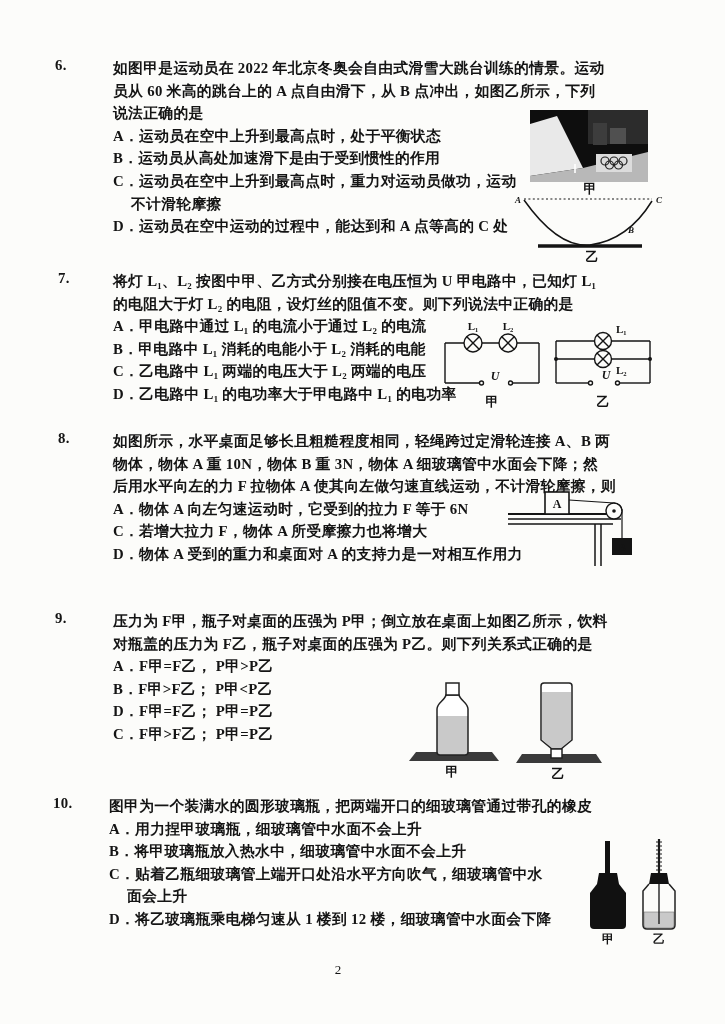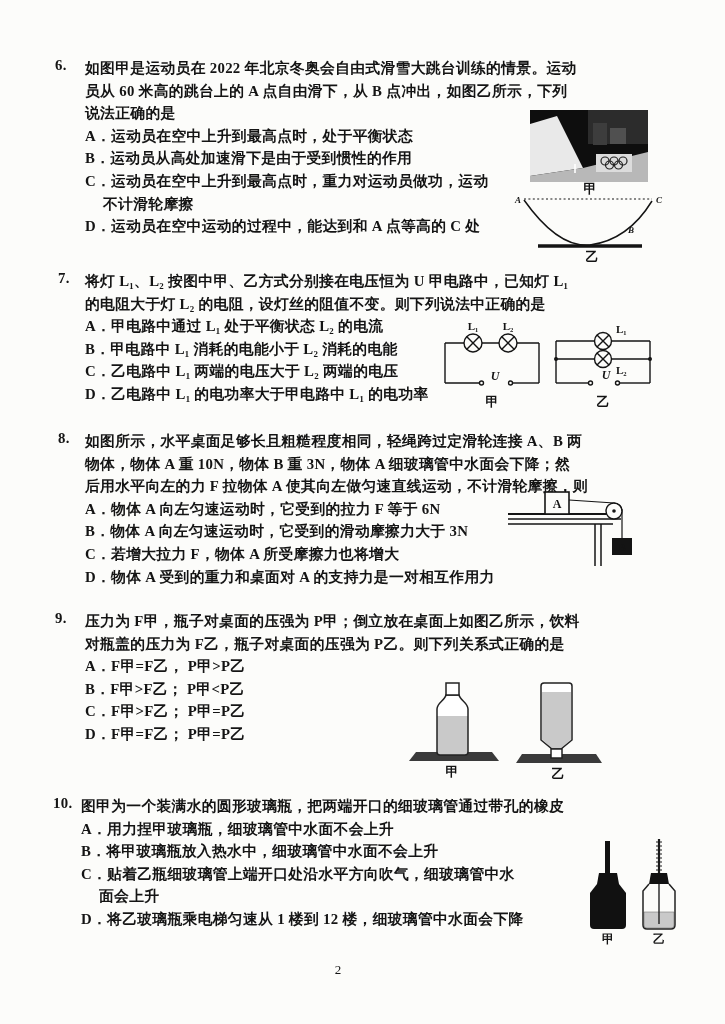--- a/index.html
+++ b/index.html
@@ -1,21 +1,21 @@
 <!DOCTYPE html>
 <html><head>
 <meta charset="utf-8">
 <style>
   * { margin:0; padding:0; box-sizing:border-box; }
   html,body { width:725px; height:1024px; }
   body { background:#e8e8e8; font-family:"Liberation Serif","DejaVu Serif",serif; color:#141414; }
   .page { position:relative; width:725px; height:1024px; background:#fcfcfa; overflow:hidden; }
   .q { position:absolute; font-size:14.8px; font-weight:600; letter-spacing:0.3px; }
   .qnum { position:absolute; top:0; white-space:nowrap; }
-  .ln { height:22.6px; line-height:22.6px; white-space:nowrap; }
+  .ln { height:22.6px; line-height:22.6px; white-space:nowrap;margin-left:28px; }
   .cont { padding-left:18px; }
   .fig { position:absolute; }
   .abs { position:absolute; }
   .figlabel { position:absolute; text-align:center; font-size:13px; font-weight:600; }
   .pageno { position:absolute; font-size:13px; text-align:center; width:20px; }
   svg text { font-family:"Liberation Serif","DejaVu Serif",serif; fill:#141414; }
   .svglab { font-size:13px; font-weight:600; }
   .it { font-style:italic; }
 </style>
 </head>
@@ -62,21 +62,21 @@
       <text x="121" y="43" text-anchor="middle" font-size="9" font-weight="bold" class="it">B</text>
       <line x1="28" y1="56" x2="132" y2="56" stroke="#141414" stroke-width="3.4"></line>
     </svg>
     <div class="figlabel" style="left:47px; top:142px; width:80px;">乙</div>
   </div>
 
   <div class="q" style="left:85px; top:270px;">
     <span class="qnum" style="left:-27px;">7.</span>
     <div class="ln">将灯 L₁、L₂ 按图中甲、乙方式分别接在电压恒为 U 甲电路中，已知灯 L₁</div>
     <div class="ln">的电阻大于灯 L₂ 的电阻，设灯丝的阻值不变。则下列说法中正确的是</div>
-    <div class="ln">A．甲电路中通过 L₁ 处于平衡状态 L₂ 的电流</div>
+    <div class="ln">A．甲电路中通过 L₁ 的电流小于通过 L₂ 的电流</div>
     <div class="ln">B．甲电路中 L₁ 消耗的电能小于 L₂ 消耗的电能</div>
     <div class="ln">C．乙电路中 L₁ 两端的电压大于 L₂ 两端的电压</div>
     <div class="ln">D．乙电路中 L₁ 的电功率大于甲电路中 L₁ 的电功率</div>
   </div>
 
   <div class="fig" style="left:434px; top:316px; width:235px; height:96px;">
     <svg class="abs" style="left:0; top:0;" width="112" height="96">
       <text x="39" y="14" text-anchor="middle" font-size="11" font-weight="bold">L₁</text>
       <text x="74" y="14" text-anchor="middle" font-size="11" font-weight="bold">L₂</text>
       <g stroke="#141414" stroke-width="1.4" fill="none">
@@ -126,21 +126,20 @@
       <text x="52" y="90" text-anchor="middle" class="svglab">乙</text>
     </svg>
   </div>
 
   <div class="q" style="left:85px; top:430px;">
     <span class="qnum" style="left:-27px;">8.</span>
     <div class="ln">如图所示，水平桌面足够长且粗糙程度相同，轻绳跨过定滑轮连接 A、B 两</div>
     <div class="ln">物体，物体 A 重 10N，物体 B 重 3N，物体 A 细玻璃管中水面会下降；然</div>
     <div class="ln">后用水平向左的力 F 拉物体 A 使其向左做匀速直线运动，不计滑轮摩擦，则</div>
     <div class="ln">A．物体 A 向左匀速运动时，它受到的拉力 F 等于 6N</div>
-    <div class="ln">B．物体 A 向左匀速运动时，它受到的滑动摩擦力大于 3N</div>
     <div class="ln">C．若增大拉力 F，物体 A 所受摩擦力也将增大</div>
     <div class="ln">D．物体 A 受到的重力和桌面对 A 的支持力是一对相互作用力</div>
   </div>
 
   <div class="fig" style="left:495px; top:486px; width:230px; height:100px;">
     <svg width="230" height="100">
       <g stroke="#141414" fill="none">
         <line x1="13" y1="28" x2="126" y2="28" stroke-width="2"></line>
         <line x1="13" y1="33" x2="126" y2="33" stroke-width="1.5"></line>
         <line x1="13" y1="38" x2="118" y2="38" stroke-width="1.5"></line>
@@ -160,22 +159,22 @@
       <text x="127" y="65" text-anchor="middle" font-size="11" font-weight="bold" fill="#ffffff">B</text>
     </svg>
   </div>
 
   <div class="q" style="left:85px; top:610px;">
     <span class="qnum" style="left:-30px;">9.</span>
     <div class="ln">压力为 F甲，瓶子对桌面的压强为 P甲；倒立放在桌面上如图乙所示，饮料</div>
     <div class="ln">对瓶盖的压力为 F乙，瓶子对桌面的压强为 P乙。则下列关系式正确的是</div>
     <div class="ln">A．F甲=F乙， P甲&gt;P乙</div>
     <div class="ln">B．F甲&gt;F乙； P甲&lt;P乙</div>
+    <div class="ln">D．F甲=F乙； P甲=P乙</div>
     <div class="ln">C．F甲&gt;F乙； P甲=P乙</div>
-    <div class="ln">D．F甲=F乙； P甲=P乙</div>
   </div>
 
   <div class="fig" style="left:408px; top:676px; width:200px; height:106px;">
     <svg width="200" height="106">
       <polygon points="8,76 84,76 91,85 1,85" fill="#3a3a3a"></polygon>
       <g>
         <path d="M38,19 C37,24 29,27 29,33 L29,76 Q29,79 32,79 L57,79 Q60,79 60,76 L60,33 C60,27 52,24 51,19 Z" fill="#ffffff"></path>
         <path d="M29,40 L60,40 L60,76 Q60,79 57,79 L32,79 Q29,79 29,76 Z" fill="#c9c9c9"></path>
         <path d="M38,19 C37,24 29,27 29,33 L29,76 Q29,79 32,79 L57,79 Q60,79 60,76 L60,33 C60,27 52,24 51,19 Z" fill="none" stroke="#222222" stroke-width="1.5"></path>
         <rect x="38" y="7" width="13" height="12" fill="#ffffff" stroke="#222222" stroke-width="1.5"></rect>

